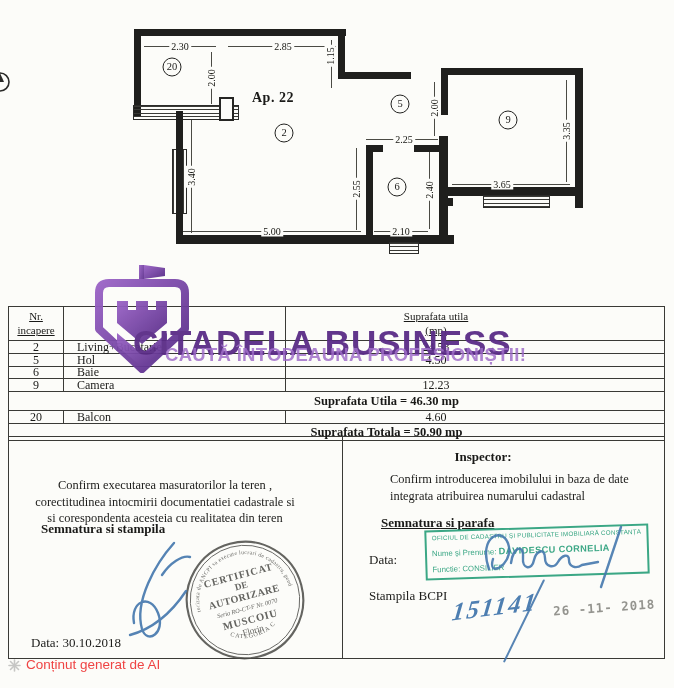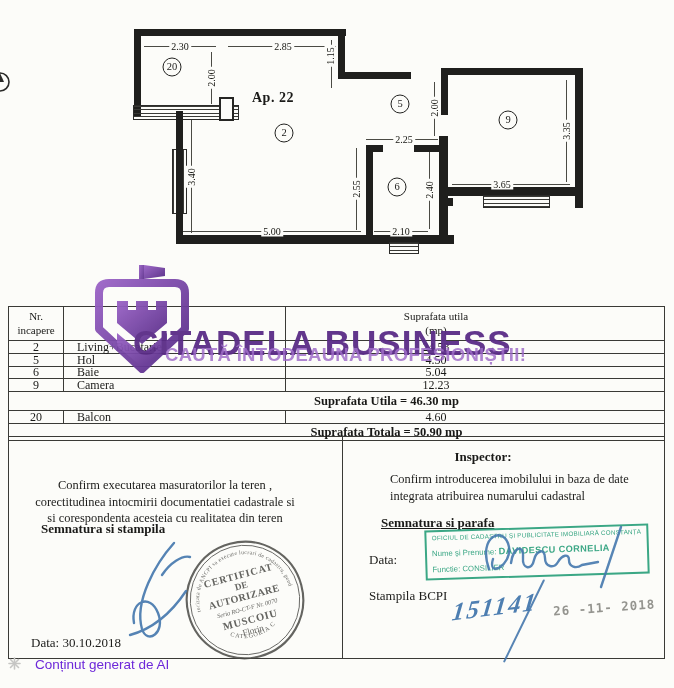--- a/index.html
+++ b/index.html
@@ -58,22 +58,22 @@
   .gs2 b{font-size:9.2px;letter-spacing:.4px;}
   .gs3{font-size:7.8px;white-space:nowrap;margin-bottom:2px;}
   .hand{position:absolute;left:110px;top:156px;font-size:25px;font-style:italic;font-weight:700;
         color:#3f74ab;transform:rotate(-7deg) skewX(-14deg);letter-spacing:2px;opacity:.92;}
   .dstamp{position:absolute;left:211px;top:163px;font-family:"DejaVu Sans Mono",monospace;
         font-weight:700;font-size:12.5px;letter-spacing:1px;color:#5d5d57;opacity:.65;
         transform:rotate(-4deg);white-space:nowrap;}
   .stroke-slash{position:absolute;left:181px;top:138px;width:2.2px;height:92px;background:#4577ac;
         transform:rotate(26deg);border-radius:2px;opacity:.9;}
   
-  .aimark{position:absolute;left:8px;top:657px;display:flex;align-items:flex-start;gap:14px;z-index:40;
-        font-family:"Liberation Sans",sans-serif;font-size:13.5px;color:#6d28d9;}
+  .aimark{position:absolute;left:8px;top:657px;display:flex;align-items:flex-end;gap:5px;z-index:40;
+        font-family:"Liberation Sans",sans-serif;font-size:13.5px;color:#ef4444;}
 </style>
 </head>
 <body>
 
 <div class="page">
 
   <div class="abs" style="left:0;top:0;width:674px;height:300px;">
 
     <svg class="abs" style="left:-9px;top:69px;" width="22" height="26" viewBox="0 0 22 26">
       <circle cx="9" cy="13" r="9" fill="none" stroke="#2a2a28" stroke-width="1.6"></circle>
@@ -132,21 +132,21 @@
 
     <div class="aplabel" style="left:252px;top:90px;">Ap. 22</div>
     <div class="room" style="left:172px;top:67px;">20</div>
     <div class="room" style="left:284px;top:133px;">2</div>
     <div class="room" style="left:400px;top:104px;">5</div>
     <div class="room" style="left:397px;top:187px;">6</div>
     <div class="room" style="left:508px;top:120px;">9</div>
   </div>
 
   <div class="tbl">
-    <div class="trow" style="height:33px;">
+    <div class="trow" style="height:33px;text-decoration:underline;">
       <div class="c1 hdr">Nr.
 incapere</div>
       <div class="c2 hdr"></div>
       <div class="c3 hdr">
           <span class="vspan">Suprafata utila
 (mp)</span>
         </div>
     </div>
     <div class="trow" style="height:12px;">
       <div class="c1">2</div>
@@ -158,23 +158,20 @@
     <div class="trow" style="height:12px;">
       <div class="c1">5</div>
       <div class="c2">Hol</div>
       <div class="c3">
           <span class="vspan">4.50</span>
         </div>
     </div>
     <div class="trow" style="height:11px;">
       <div class="c1">6</div>
       <div class="c2">Baie</div>
-      <div class="c3">
-          <span class="vspan">5.04</span>
-        </div>
     </div>
     <div class="trow" style="height:12px;">
       <div class="c1">9</div>
       <div class="c2">Camera</div>
       <div class="c3">
           <span class="vspan">12.23</span>
         </div>
     </div>
     <div class="trow" style="height:18px;">
       <div class="merged">Suprafata Utila = 46.30 mp</div>

